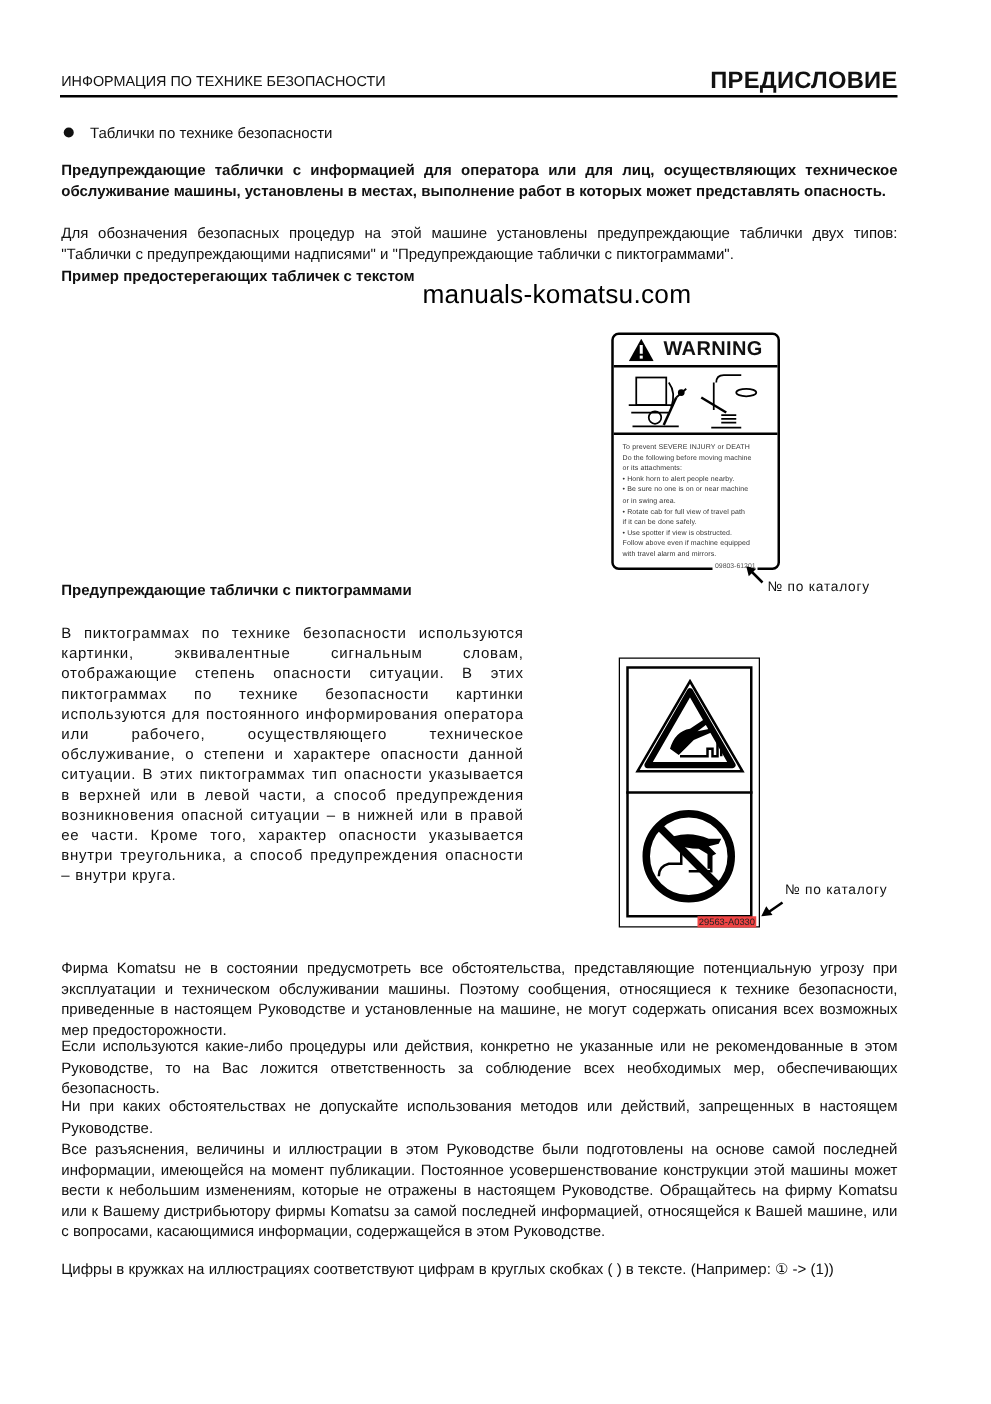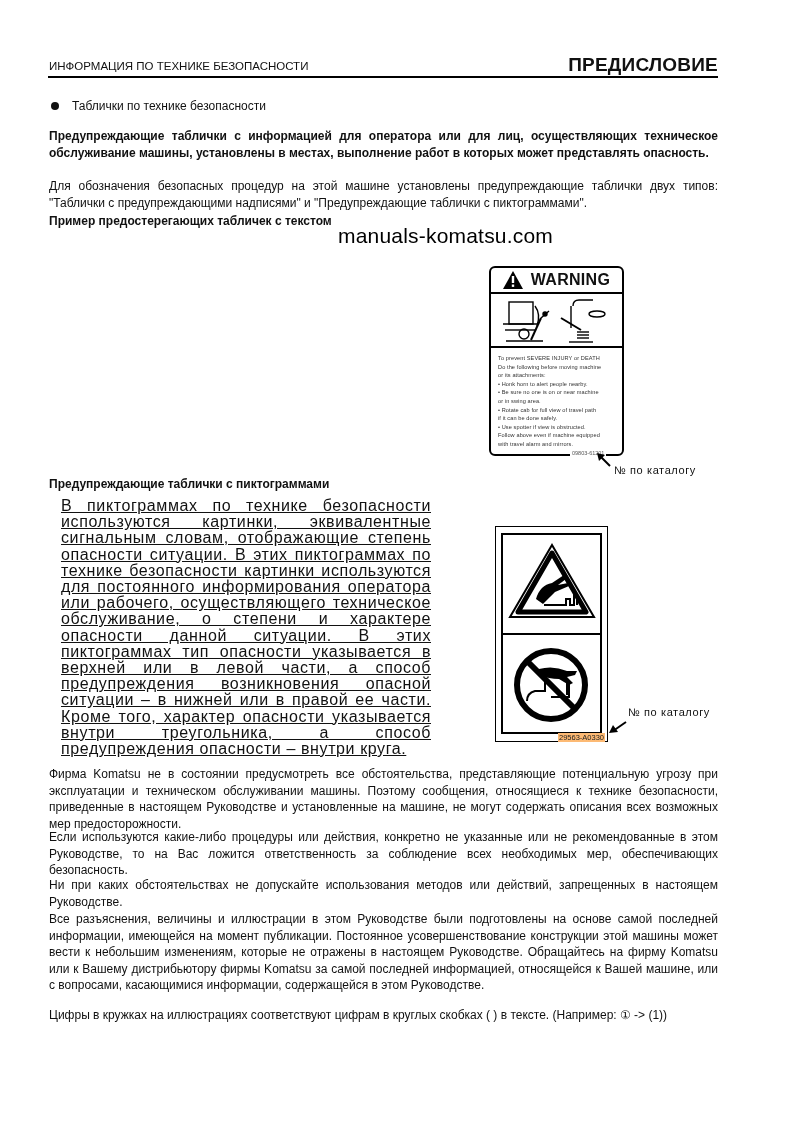--- a/index.html
+++ b/index.html
@@ -7,38 +7,38 @@
          font-family: "Liberation Sans", sans-serif; color: #111; }
   .abs { position: absolute; }
   .hdr-left { left: 49px; top: 60px; font-size: 11.5px; letter-spacing: 0; text-align: center; }
   .hdr-right { right: 75px; top: 54px; font-size: 19px; font-weight: bold; letter-spacing: 0.2px; }
   .hdr-rule { left: 48px; top: 76px; width: 670px; height: 2px; background: #000; }
   .bullet-row { left: 49px; top: 99px; font-size: 12px; display: flex; align-items: center; }
   .bullet-dot { width: 8px; height: 8px; border-radius: 50%; background: #111; margin-right: 13px; margin-left: 2px; }
   .para { left: 49px; width: 669px; font-size: 12px; line-height: 16.5px; text-align: justify; }
   .bold { font-weight: bold; }
   .watermark { left: 338px; top: 200px; font-size: 21px; color: #000; letter-spacing: 0.2px; margin-top: 24px; }
-  .col-left { left: 61px; width: 370px; font-size: 16px; line-height: 16.2px; text-align: justify; letter-spacing: 0.6px; text-decoration: underline; }
+  .col-left { left: 49px; width: 370px; font-size: 12px; line-height: 16.2px; text-align: justify; letter-spacing: 0.6px; }
   .caption { font-size: 11px; letter-spacing: 0.6px; }
   .pageno { left: 49px; top: 1075px; font-size: 13px; font-weight: bold; margin-top: 48px; }
 
   
   .decal1 { left: 489px; top: 266px; width: 135px; height: 190px; border: 2.5px solid #000; border-radius: 6px; box-sizing: border-box; }
   .decal1 .w-head { height: 24px; border-bottom: 2px solid #000; display: flex; align-items: center; justify-content: center; }
   .decal1 .w-title { font-size: 16px; font-weight: bold; margin-left: 8px; letter-spacing: 0.3px; text-align: right; }
   .decal1 .w-pic { height: 52px; border-bottom: 2px solid #000; position: relative; }
   .decal1 .w-text { padding: 6px 6px 0 7px; font-size: 5.6px; line-height: 8.6px; color: #333; letter-spacing: 0.1px; }
   .decal-code1 { left: 570px; top: 450px; font-size: 5.5px; color: #555; background: #fff; padding: 0 2px; }
   .cat1 { left: 614px; top: 464px; }
 
   
   .decal2-outer { left: 495px; top: 526px; width: 113px; height: 216px; border: 1px solid #000; box-sizing: border-box; }
   .decal2-inner { left: 501px; top: 533px; width: 101px; height: 201px; border: 2px solid #000; box-sizing: border-box; }
   .decal2-div { left: 501px; top: 633px; width: 101px; height: 1.5px; background: #000; }
-  .decal-code2 { left: 558px; top: 733px; font-size: 7.5px; color: #222; background: #fdba74; padding: 0 1px; }
+  .decal-code2 { left: 558px; top: 733px; font-size: 7.5px; color: #222; background: #ef4444; padding: 0 1px; }
   .cat2 { left: 628px; top: 706px; }
 </style>
 </head>
 <body>
 
 <div class="abs hdr-left">ИНФОРМАЦИЯ ПО ТЕХНИКЕ БЕЗОПАСНОСТИ</div>
 <div class="abs hdr-right">ПРЕДИСЛОВИЕ</div>
 <div class="abs hdr-rule"></div>
 
 <div class="abs bullet-row">
@@ -98,21 +98,21 @@
     <div>with travel alarm and mirrors.</div>
   </div>
 </div>
 <div class="abs decal-code1">09803-61201</div>
 <svg class="abs" style="left:596px;top:452px;" width="16" height="16" viewBox="0 0 16 16">
   <line x1="14" y1="14" x2="4" y2="4" stroke="#000" stroke-width="2"></line>
   <polygon points="1,1 9,3 3,9" fill="#000"></polygon>
 </svg>
 <div class="abs caption cat1">№ по каталогу</div>
 
-<div class="abs para bold" style="top:476px;">Предупреждающие таблички с пиктограммами</div>
+<div class="abs para bold" style="top:464px;">Предупреждающие таблички с пиктограммами</div>
 <div class="abs col-left" style="top:498px;">В пиктограммах по технике безопасности используются картинки, эквивалентные сигнальным словам, отображающие степень опасности ситуации. В этих пиктограммах по технике безопасности картинки используются для постоянного информирования оператора или рабочего, осуществляющего техническое обслуживание, о степени и характере опасности данной ситуации. В этих пиктограммах тип опасности указывается в верхней или в левой части, а способ предупреждения возникновения опасной ситуации – в нижней или в правой ее части. Кроме того, характер опасности указывается внутри треугольника, а способ предупреждения опасности – внутри круга.</div>
 
 <div class="abs decal2-outer"></div>
 <div class="abs decal2-inner"></div>
 <div class="abs decal2-div"></div>
 <svg class="abs" style="left:508px;top:543px;" width="88" height="78" viewBox="0 0 88 78">
   <polygon points="44,2 86,74 2,74" fill="none" stroke="#000" stroke-width="2"></polygon>
   <polygon points="44,10 78,69 10,69" fill="none" stroke="#000" stroke-width="5" stroke-linejoin="round"></polygon>
   <path d="M28 56 q4 -14 16 -16 l12 -8 l2 4 l-8 6 l10 -2 l1 3 l-14 6 q-8 8 -12 12 z" fill="#000"></path>
   <path d="M36 62 h22 v-6 h4 v6 h4 v-10 h3 v10" fill="none" stroke="#000" stroke-width="2"></path>

